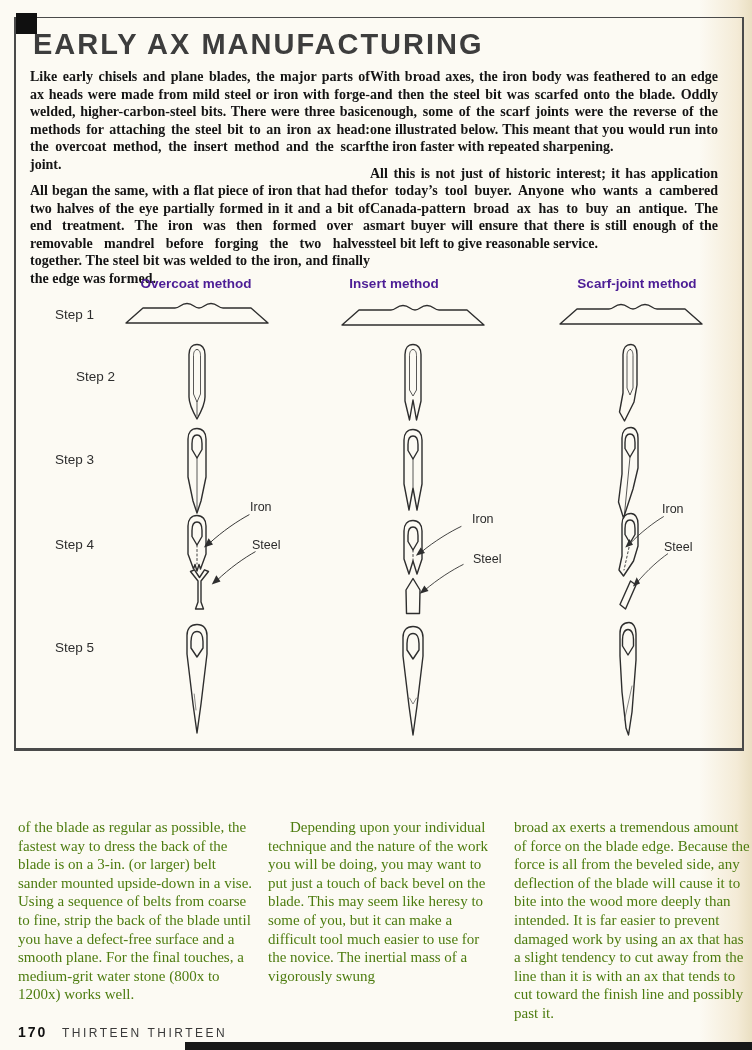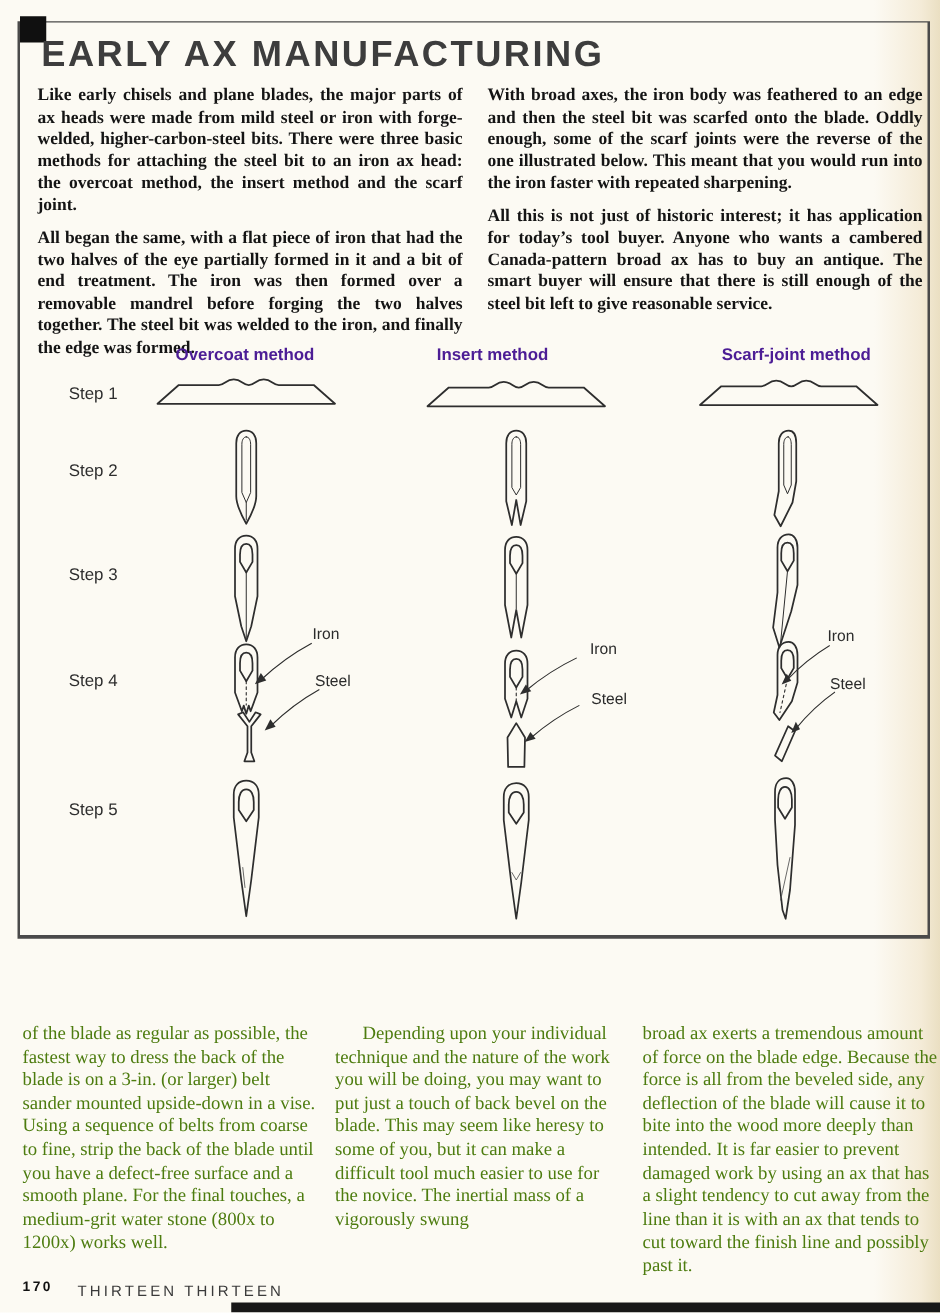--- a/index.html
+++ b/index.html
@@ -15,21 +15,21 @@
     background:transparent;
   }
   .corner-sq{position:absolute;left:16px;top:13px;width:21px;height:21px;background:#101010;}
   .title{
     position:absolute;left:33px;top:28px;margin:0;
     font-family:"Liberation Sans",sans-serif;font-weight:700;
     font-size:29px;letter-spacing:2px;color:#3d3d3d;white-space:nowrap;
   }
   .intro{
     position:absolute;left:30px;top:68px;width:708px;
-    display:grid;grid-template-columns:340px 348px;column-gap:20px;
+    display:grid;grid-template-columns:340px 348px;
   }
   .intro p{
     margin:0 0 9px 0;
     font-family:"Liberation Serif",serif;font-weight:700;
     font-size:14px;line-height:17.5px;text-align:justify;color:#141414;
   }
   
   .method-h{
     position:absolute;transform:translateX(-50%);
     font-weight:700;font-size:13.5px;color:#4c1d95;white-space:nowrap;
@@ -53,21 +53,21 @@
     position:absolute;left:18px;top:818px;width:732px;
     display:grid;grid-template-columns:236px 232px 236px;column-gap:14px;
   }
   .bodycols p{
     margin:0;font-family:"Liberation Serif",serif;font-weight:400;
     font-size:15px;line-height:18.6px;color:#4d7c0f;text-align:left;
   }
   .bodycols p.indent{text-indent:22px;}
   .footer-num{
     position:absolute;left:18px;top:1024px;
-    font-weight:700;font-size:11px;letter-spacing:2px;color:#111;
+    font-weight:700;font-size:14px;letter-spacing:2px;color:#111;
   }
   .footer-chap{
     position:absolute;left:62px;top:1026px;
     font-size:12px;letter-spacing:2.5px;color:#3a3a3a;
   }
   .bottom-bar{position:absolute;left:185px;top:1042px;width:567px;height:8px;background:#181818;}
 </style>
 </head>
 <body>
 
@@ -85,21 +85,21 @@
     <p>With broad axes, the iron body was feathered to an edge and then the steel bit was scarfed onto the blade. Oddly enough, some of the scarf joints were the reverse of the one illustrated below. This meant that you would run into the iron faster with repeated sharpening.</p>
     <p>All this is not just of historic interest; it has application for today’s tool buyer. Anyone who wants a cambered Canada-pattern broad ax has to buy an antique. The smart buyer will ensure that there is still enough of the steel bit left to give reasonable service.</p>
   </div>
 </div>
 
 <div class="method-h" style="left:196px;top:276px;">Overcoat method</div>
 <div class="method-h" style="left:394px;top:276px;">Insert method</div>
 <div class="method-h" style="left:637px;top:276px;">Scarf-joint method</div>
 
 <div class="step-label" style="top:307px;">Step 1</div>
-<div class="step-label" style="top:369px;">Step 2</div>
+<div class="step-label" style="top:369px;margin-left:21px;">Step 2</div>
 <div class="step-label" style="top:452px;">Step 3</div>
 <div class="step-label" style="top:537px;">Step 4</div>
 <div class="step-label" style="top:640px;">Step 5</div>
 
 <svg class="fig" style="left:122px;top:301px;" width="150" height="26" viewBox="0 0 150 26">
   <path d="M4,22 L21,7 L53,7 C58,7 58.5,2.5 65,2.5 C71.5,2.5 72,7 77,7 C82,7 82.5,2.5 89,2.5 C95.5,2.5 96,7 101,7 L129,7 L146,22 Z"></path>
 </svg>
 <svg class="fig" style="left:338px;top:303px;" width="150" height="26" viewBox="0 0 150 26">
   <path d="M4,22 L21,7 L53,7 C58,7 58.5,2.5 65,2.5 C71.5,2.5 72,7 77,7 C82,7 82.5,2.5 89,2.5 C95.5,2.5 96,7 101,7 L129,7 L146,22 Z"></path>
 </svg>

